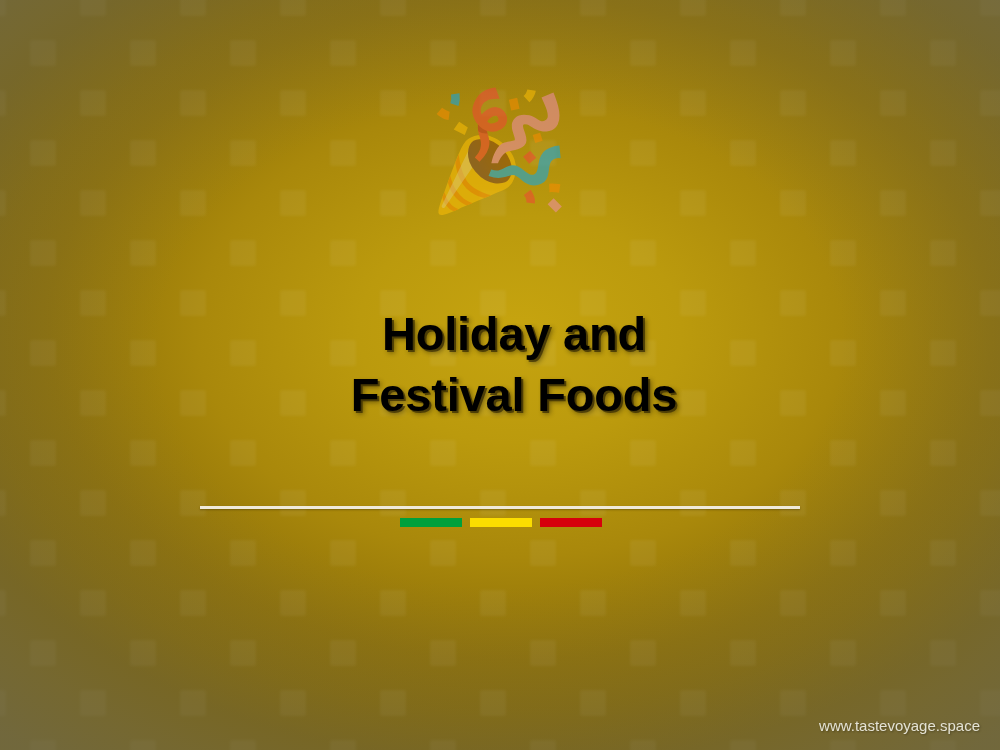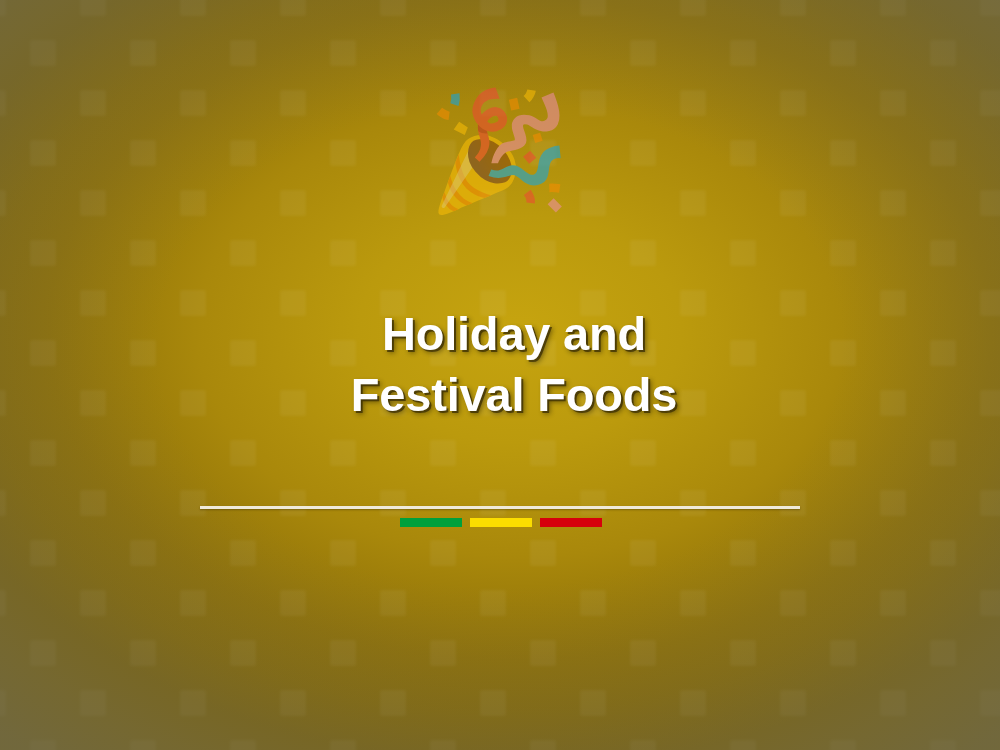--- a/index.html
+++ b/index.html
@@ -60,21 +60,21 @@
     opacity: 0.52;
     user-select: none;
   }
 
   .title {
     position: absolute;
     left: 0;
     right: 0;
     top: 303px;
     text-align: center;
-    color: #ffffff;
+    color: #000000;
     font-size: 47px;
     font-weight: bold;
     line-height: 61px;
     letter-spacing: -0.2px;
     text-shadow:
       2px 2px 0 rgba(40,30,4,0.62),
       3px 3px 5px rgba(30,22,3,0.48);
     white-space: pre-line;
     margin-left: 28px;
   }
@@ -313,15 +313,16 @@
 
 
     <div class="divider"></div>
 
     <div class="accent-bars" id="accent-bars">
         <div class="accent-bar" style="background: rgb(0, 160, 60);"></div>
         <div class="accent-bar" style="background: rgb(251, 221, 0);"></div>
         <div class="accent-bar" style="background: rgb(214, 0, 12);"></div>
       </div>
 
+    <div class="footer">www.tastevoyage.space</div>
 
   </div>
 </div>
 
 </body></html>

